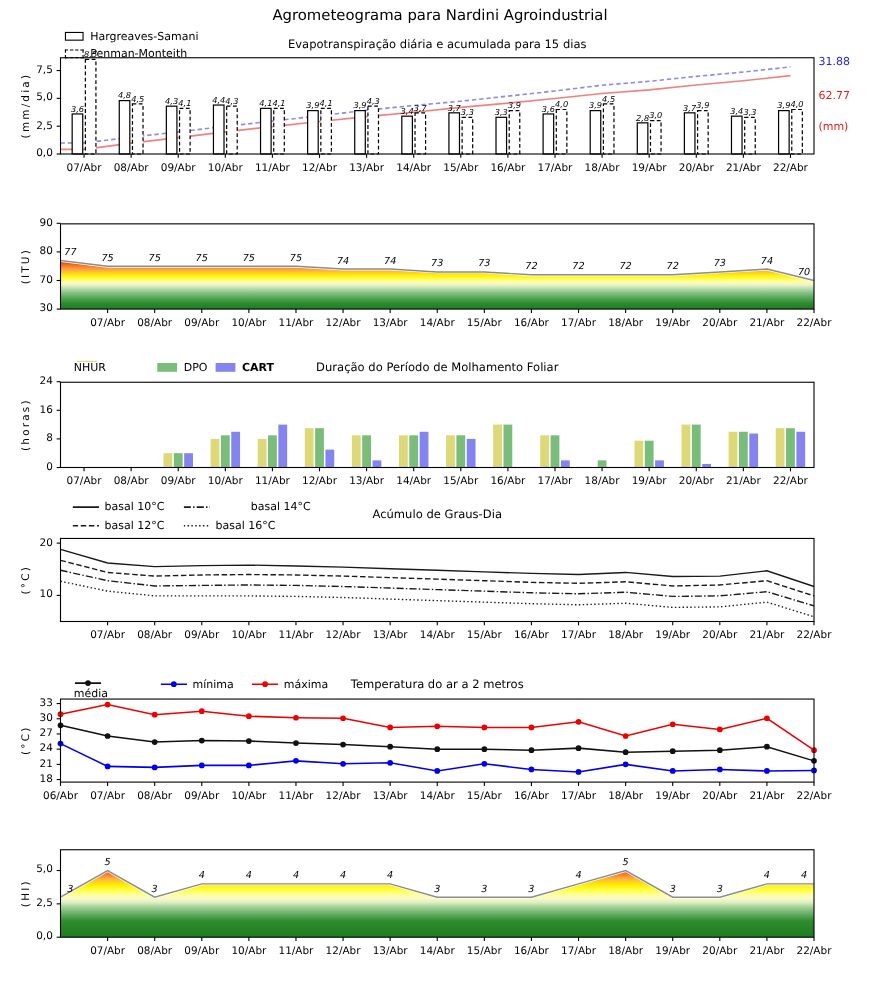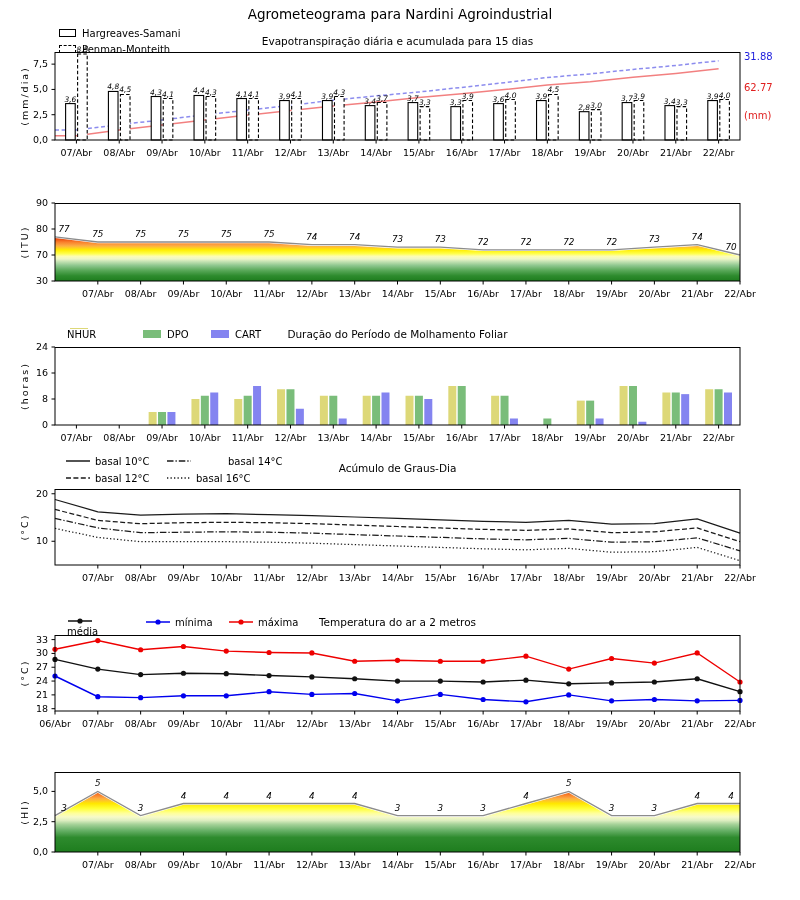--- a/index.html
+++ b/index.html
@@ -42,21 +42,21 @@
 
 
   <div class="litem" style="left:67px;top:328px;flex-direction:column;">
     <span class="sw3" style="background: rgb(221, 216, 120);"></span>
     <span>NHUR</span>
   </div>
   <div class="litem" style="left:143px;top:328px;">
     <span class="sw3" style="background: rgb(122, 189, 122);"></span>
     <span>DPO</span>
   </div>
-  <div class="litem" style="left:211px;top:328px;">
+  <div class="litem" style="left:196px;top:328px;font-weight:bold;">
     <span class="sw3" style="background: rgb(132, 132, 240);"></span>
     <span>CART</span>
   </div>
   <div class="ctitle" style="top:328px;">Duração do Período de Molhamento Foliar</div>
 
   <div class="litem" style="left:66px;top:455px;">
     <span class="lsw">
         <svg width="24" height="10">
           <line x1="0" y1="5" x2="24" y2="5" stroke="#1a1a1a" stroke-width="1.5"></line>
         </svg>

